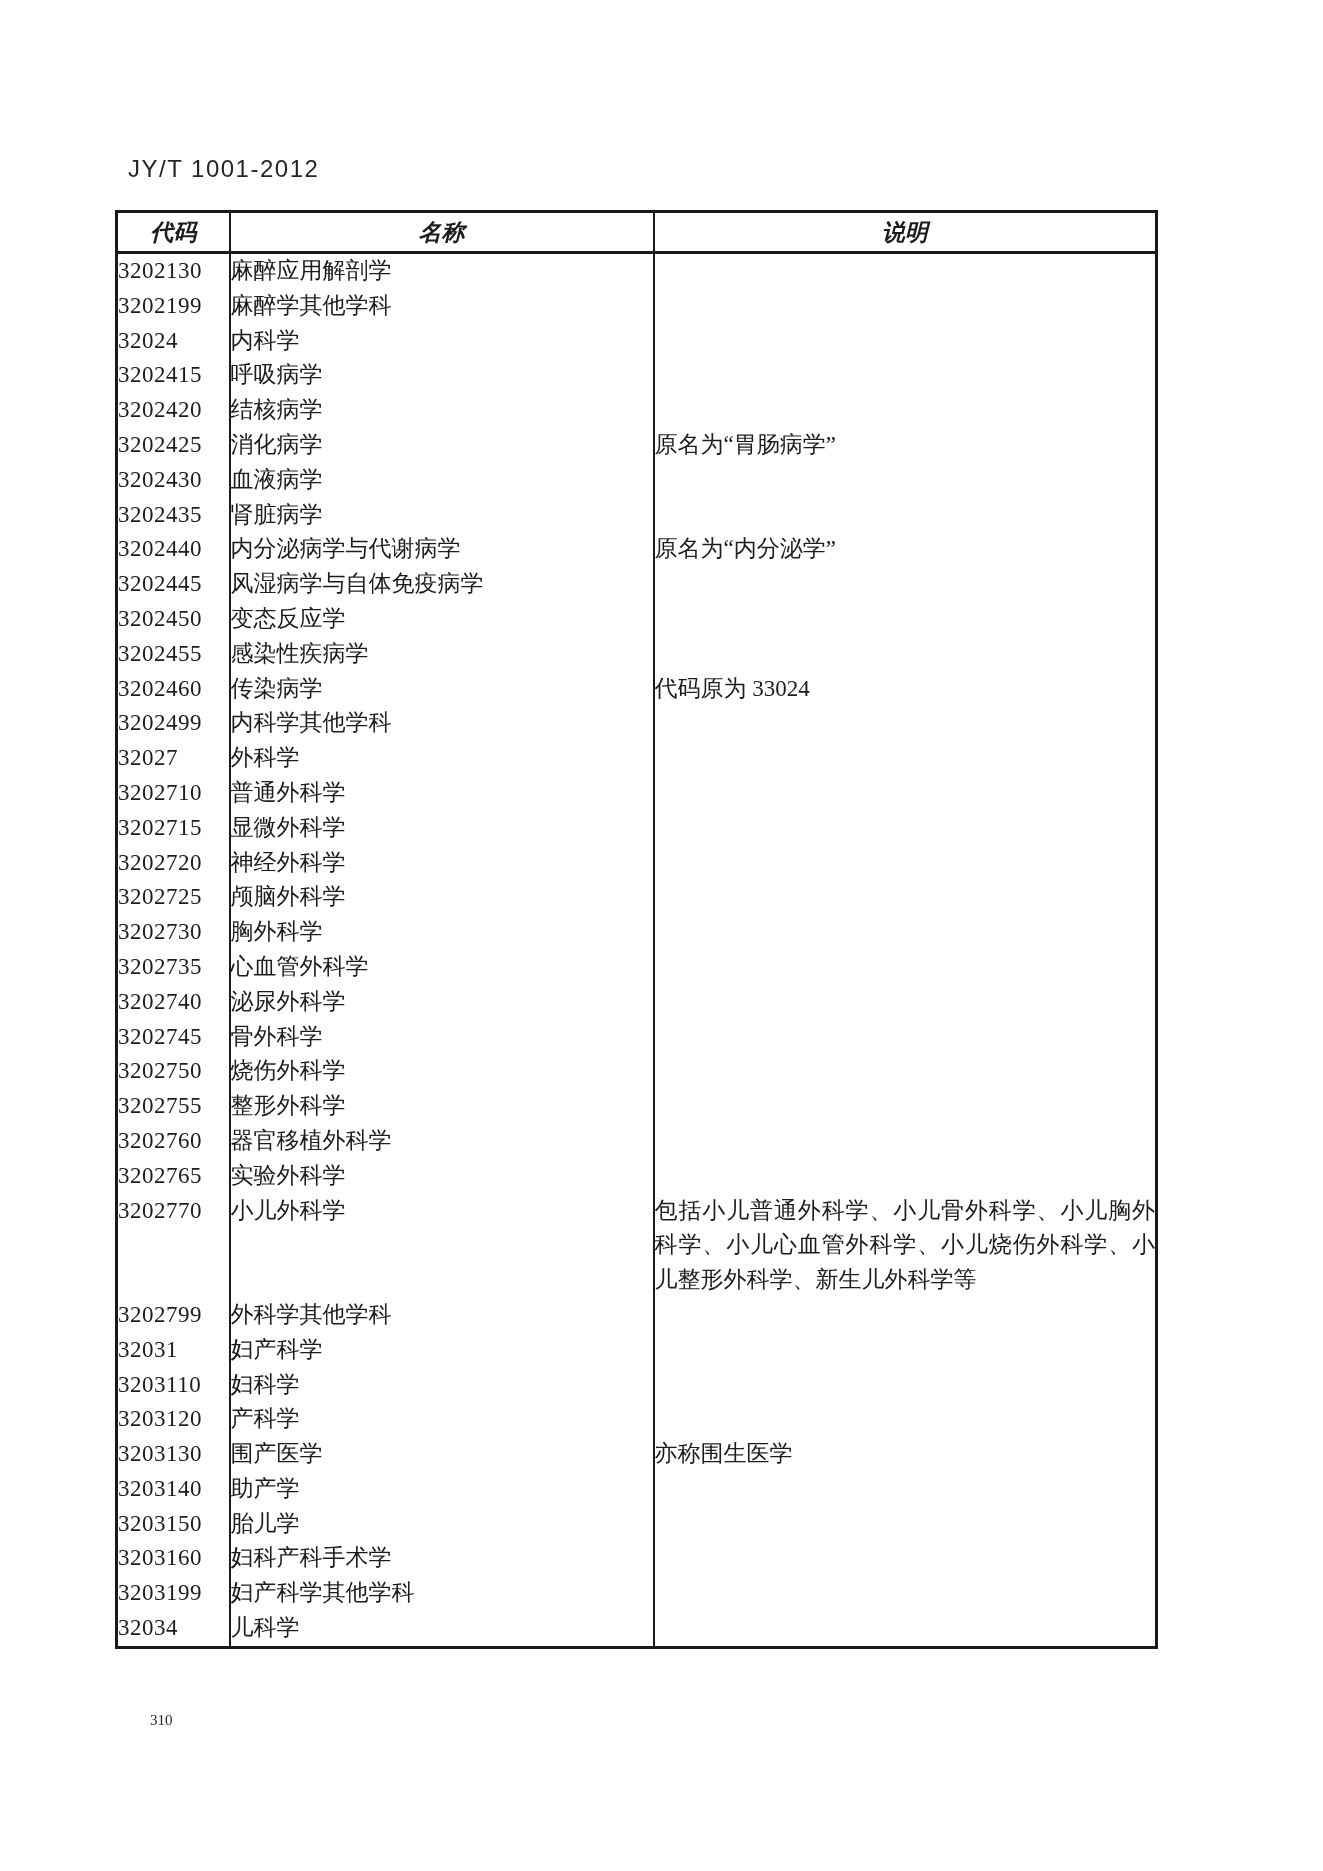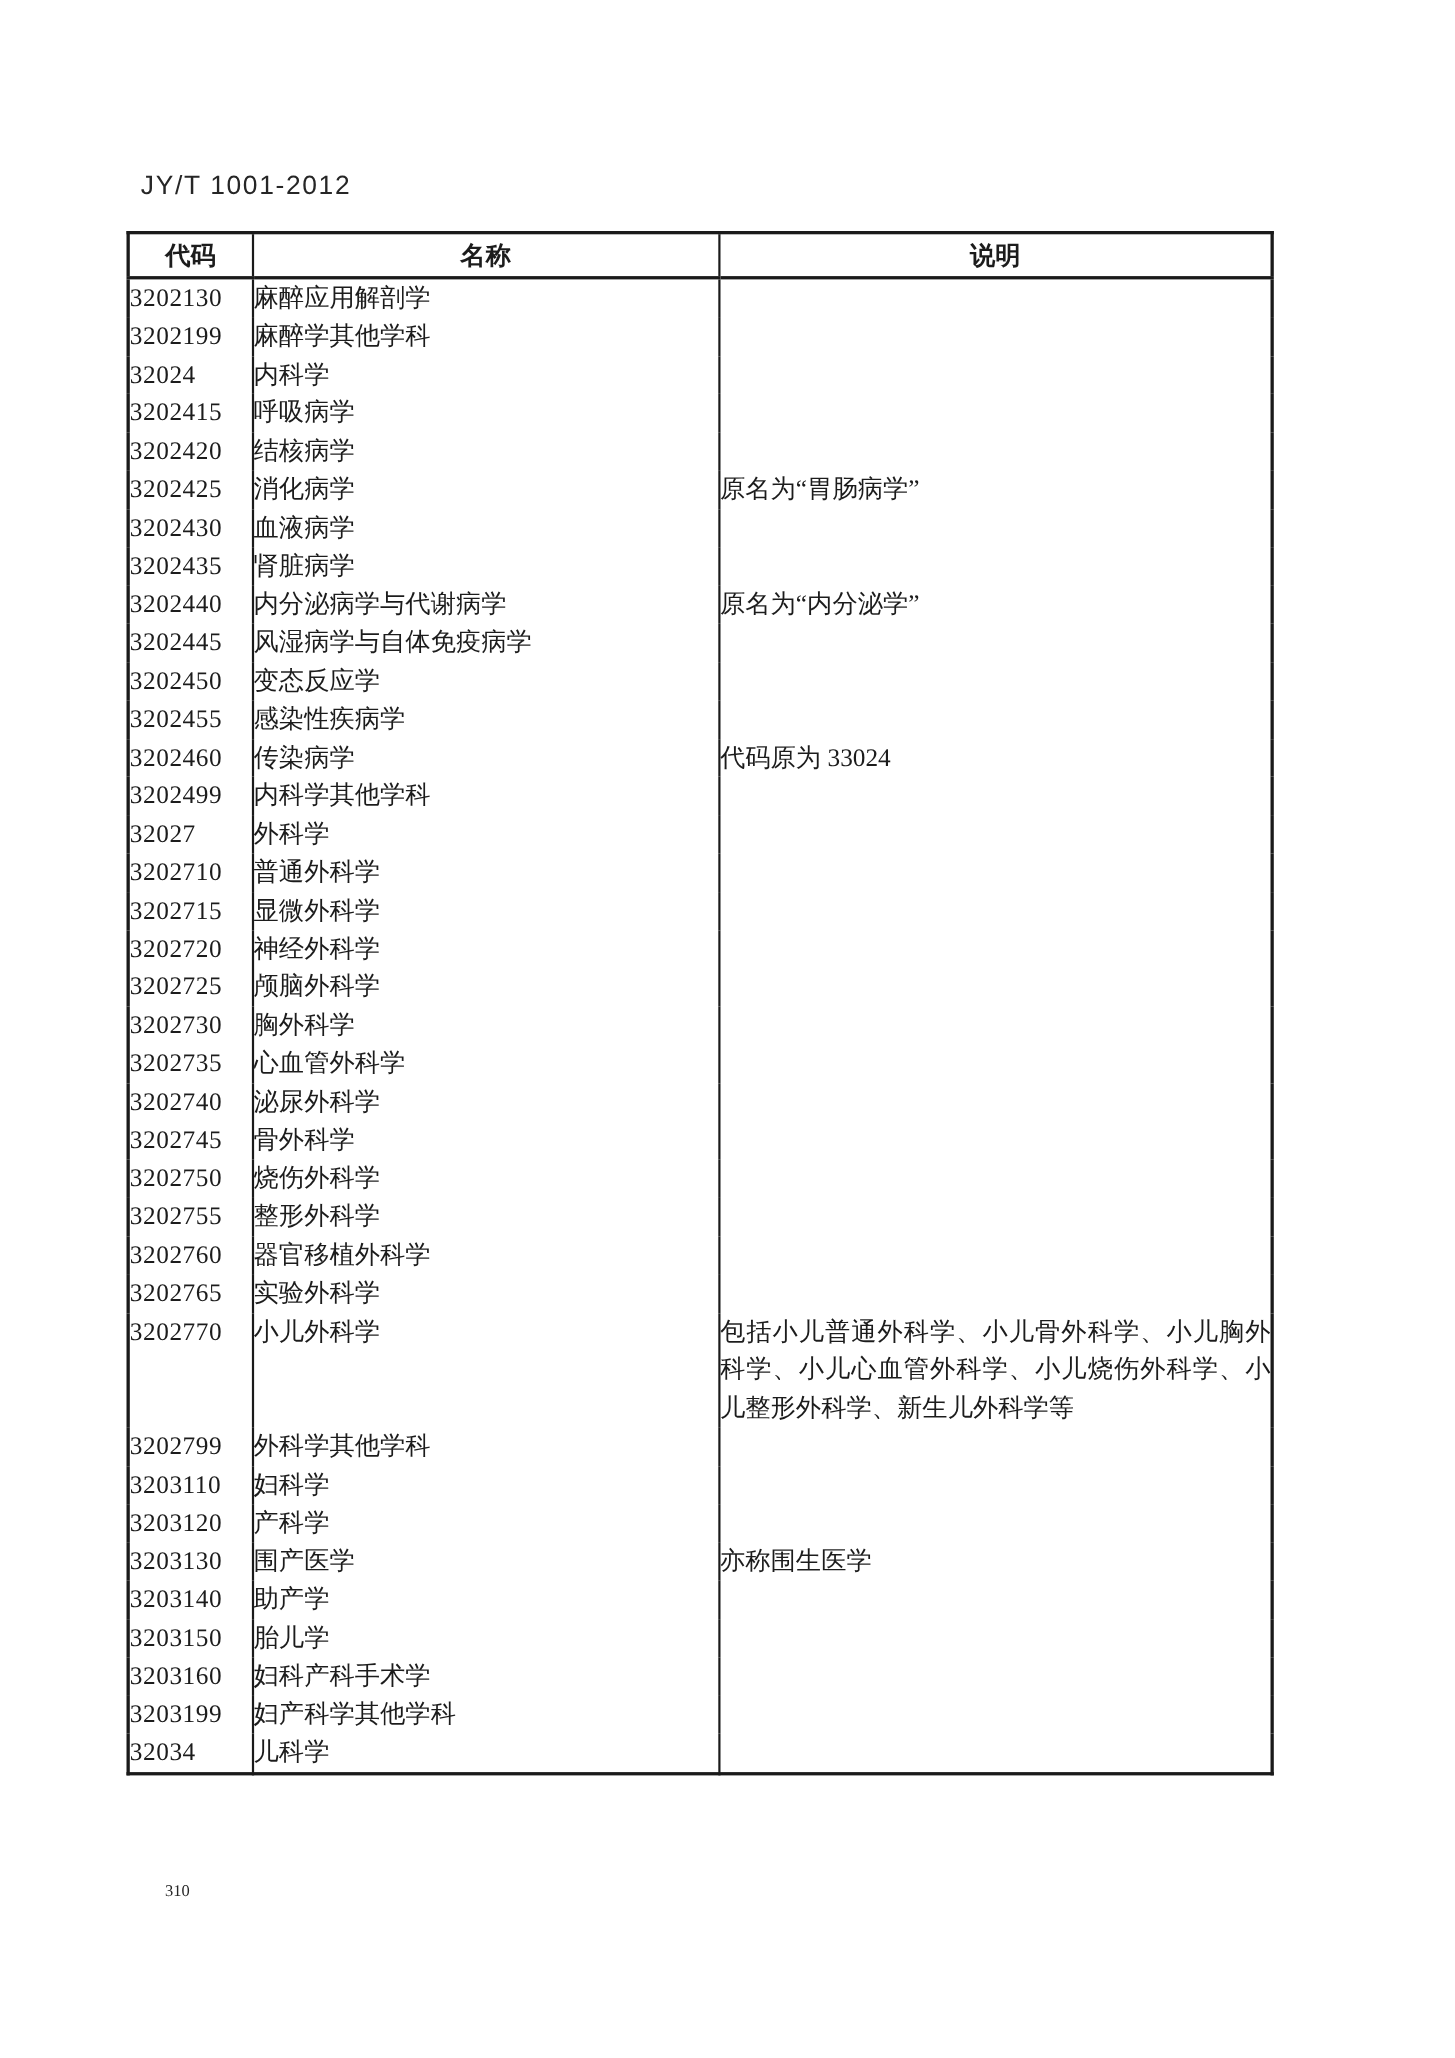--- a/index.html
+++ b/index.html
@@ -35,20 +35,21 @@
   table.class-table th {
     border-left: 2px solid #1a1a1a;
     border-right: 2px solid #1a1a1a;
     border-bottom: 3px solid #1a1a1a;
     height: 38px;
     font-size: 23px;
     font-weight: bold;
     text-align: center;
     vertical-align: middle;
     padding: 0;
+    font-style: italic;
   }
   table.class-table td {
     border-left: 2px solid #1a1a1a;
     border-right: 2px solid #1a1a1a;
     font-size: 23px;
     line-height: 34.8px;
     padding: 0;
     vertical-align: top;
     overflow: hidden;
     white-space: normal;
@@ -238,20 +239,25 @@
           <td class="code-cell">3202770</td>
           <td class="name-cell">小儿外科学</td>
           <td class="note-cell">包括小儿普通外科学、小儿骨外科学、小儿胸外科学、小儿心血管外科学、小儿烧伤外科学、小儿整形外科学、新生儿外科学等</td>
         </tr>
         <tr class="body-row">
           <td class="code-cell">3202799</td>
           <td class="name-cell">外科学其他学科</td>
           <td class="note-cell"></td>
         </tr>
         <tr class="body-row">
+          <td class="code-cell">32031</td>
+          <td class="name-cell">妇产科学</td>
+          <td class="note-cell"></td>
+        </tr>
+        <tr class="body-row">
           <td class="code-cell">3203110</td>
           <td class="name-cell">妇科学</td>
           <td class="note-cell"></td>
         </tr>
         <tr class="body-row">
           <td class="code-cell">3203120</td>
           <td class="name-cell">产科学</td>
           <td class="note-cell"></td>
         </tr>
         <tr class="body-row">

